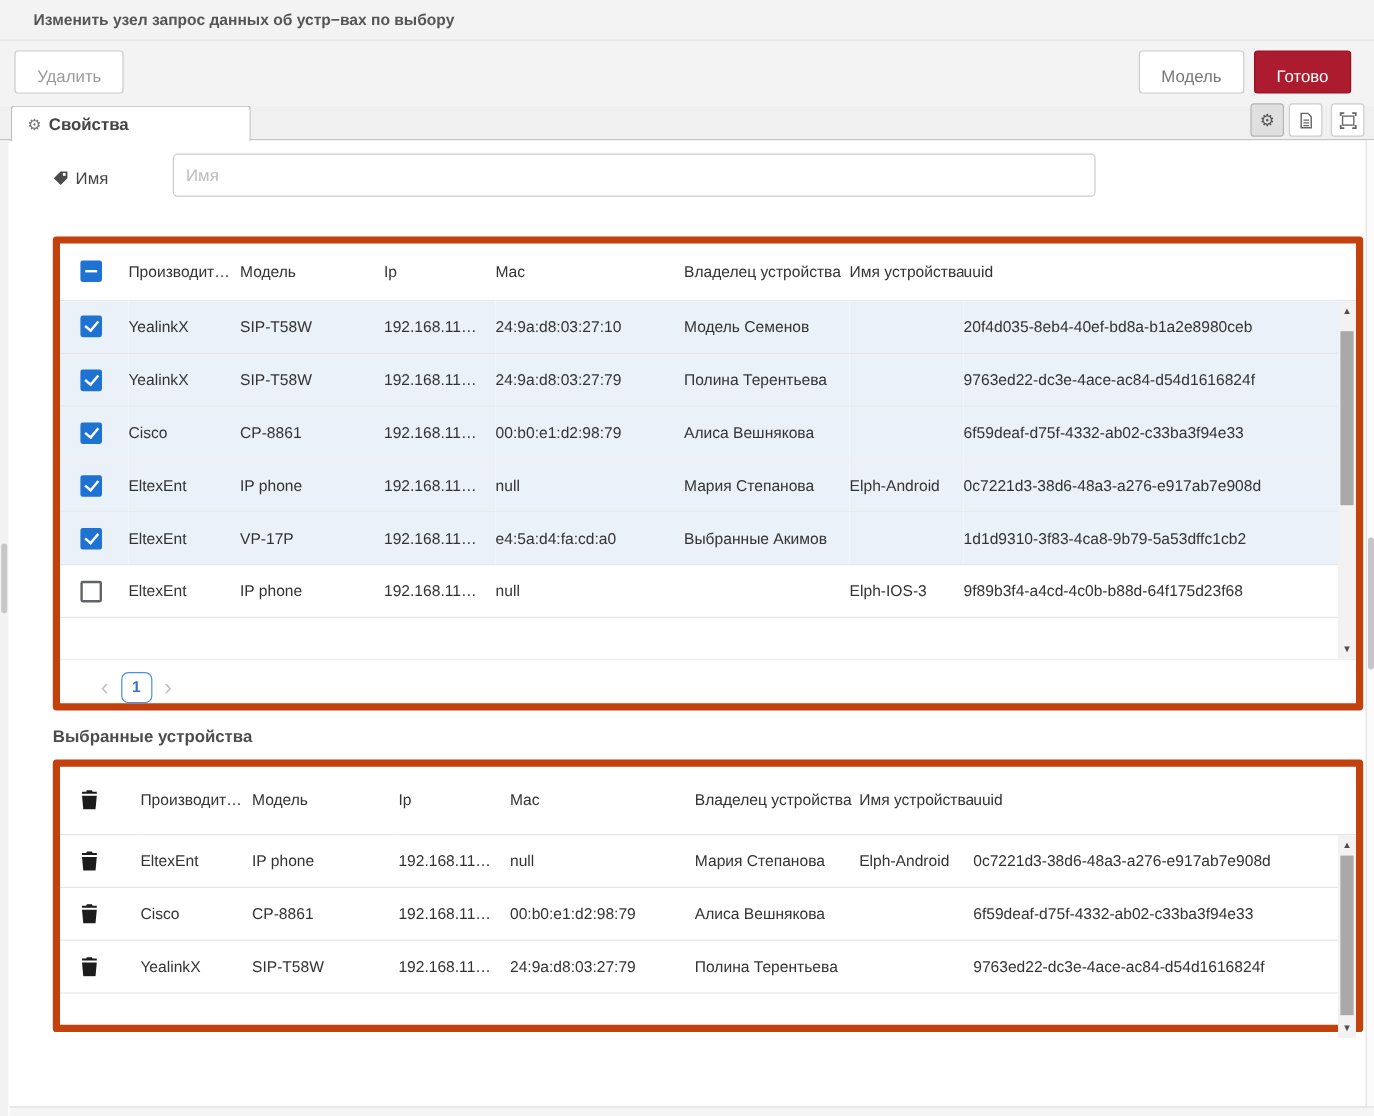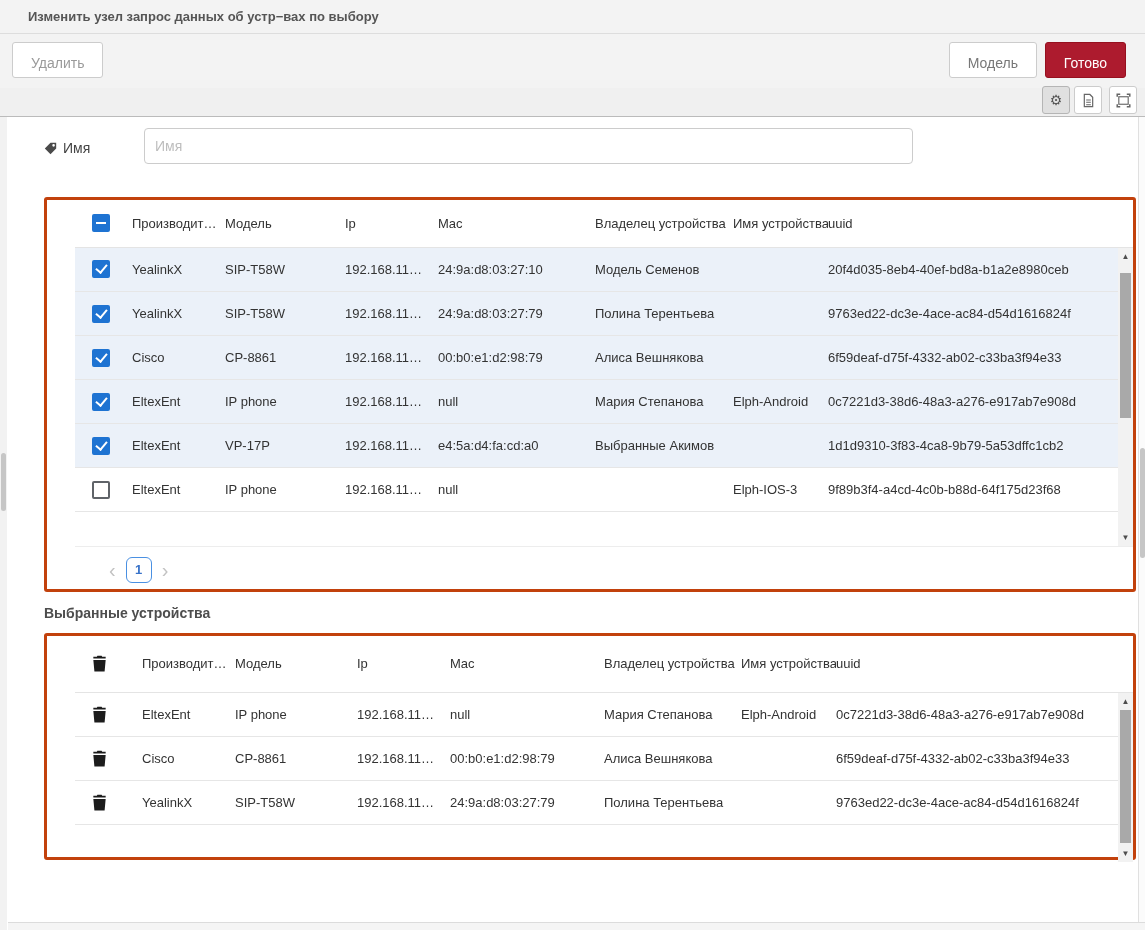--- a/index.html
+++ b/index.html
@@ -49,21 +49,21 @@
     border:1px solid #ccc; border-radius:4px; padding:0 10px; font-size:14px;
     font-family:"Liberation Sans",sans-serif; color:#333; outline:none;
   }
   .name-input::placeholder, .search-input::placeholder { color:#bdbdbd; opacity:1; }
   .search-input {
     position:absolute; top:40px; left:28px; width:1089px; height:30px;
     border:none; border-bottom:1px solid #979797; font-size:14px;
     font-family:"Liberation Sans",sans-serif; color:#333; outline:none; background:transparent;
   }
   
-  .tbl { position:absolute; left:28px; width:1092px; background:#fff; border:3px solid #c2410c; border-radius:3px;padding-left:28px; }
+  .tbl { position:absolute; left:28px; width:1092px; background:#fff; border:6px solid #c2410c; border-radius:3px; }
   .tbl-devices  { top:80px;  height:395px; }
   .tbl-selected { top:516px; height:227px; }
   table { width:100%; border-collapse:collapse; table-layout:fixed; }
   th, td {
     text-align:left; font-size:13px; font-weight:normal; color:#333;
     white-space:nowrap; overflow:hidden; padding:0 6px 0 0; vertical-align:middle;
   }
   .tbl-devices  thead tr { height:47px; }
   .tbl-selected thead tr { height:56px; }
   .head { border-bottom:1px solid #e4e4e4; }
@@ -118,20 +118,23 @@
 
 <div class="titlebar">Изменить узел запрос данных об устр−вах по выбору</div>
 
 <div class="toolbar">
   <button class="btn btn-delete">Удалить</button>
   <button class="btn btn-cancel">Модель</button>
   <button class="btn btn-done">Готово</button>
 </div>
 
 <div class="tabbar">
+  <div class="tab-active">
+    <span class="gear">⚙</span><span>Свойства</span>
+  </div>
   <div class="minibtn active mb-gear">
     <span class="gear">⚙</span>
   </div>
   <div class="minibtn mb-doc">
     <span>
       <svg width="13" height="15" viewBox="0 0 14 16">
           <path fill="none" stroke="#666" stroke-width="1.3" d="M2.5 1.5h6l3 3v10h-9z"></path>
           <path fill="none" stroke="#666" stroke-width="1.1" d="M4.5 7.5h5M4.5 10h5M4.5 12.5h5"></path>
         </svg>
     </span>

